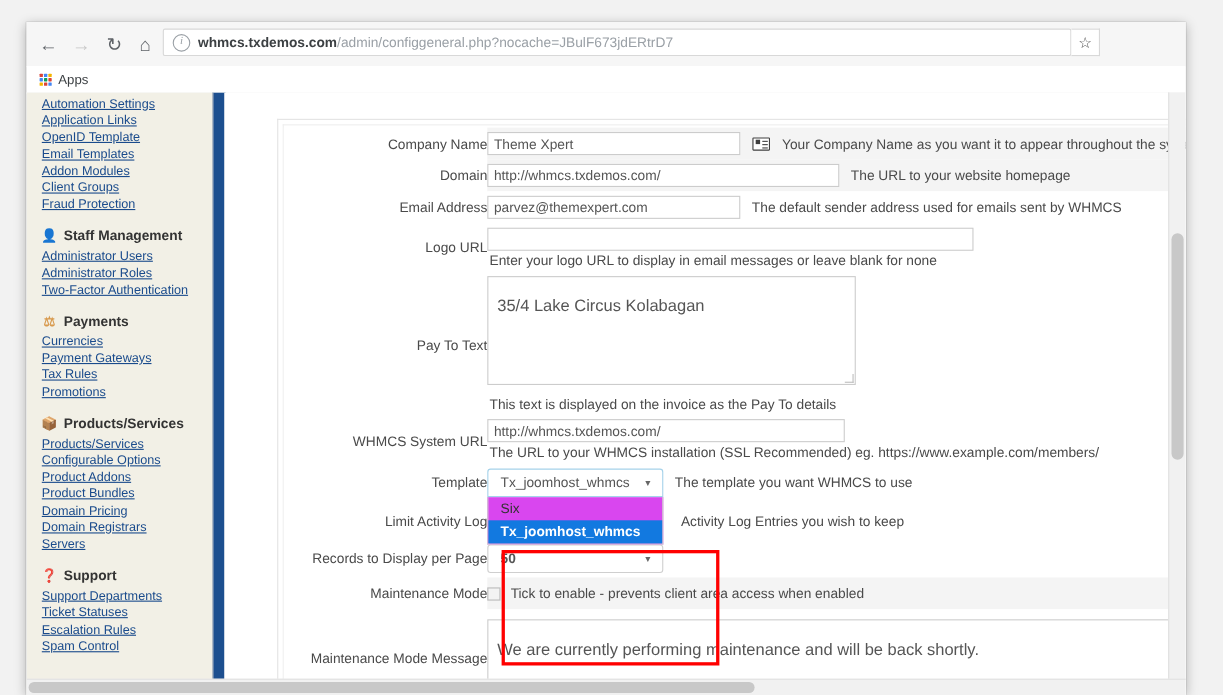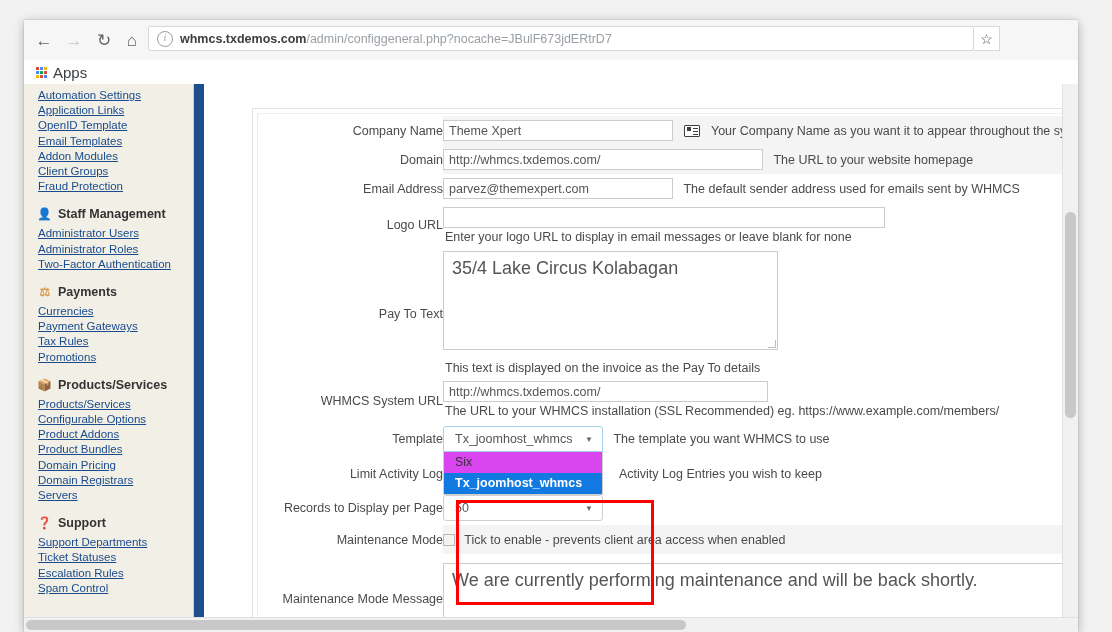--- a/index.html
+++ b/index.html
@@ -140,21 +140,21 @@
   }
   #apps-grid i:nth-child(1){background:#db4437;}
   #apps-grid i:nth-child(2){background:#4285f4;}
   #apps-grid i:nth-child(3){background:#f4b400;}
   #apps-grid i:nth-child(4){background:#4285f4;}
   #apps-grid i:nth-child(5){background:#0f9d58;}
   #apps-grid i:nth-child(6){background:#db4437;}
   #apps-grid i:nth-child(7){background:#f4b400;}
   #apps-grid i:nth-child(8){background:#db4437;}
   #apps-grid i:nth-child(9){background:#4285f4;}
-  #apps-label { font-size: 15px; color: #3c4043; }
+  #apps-label { font-size: 12px; color: #3c4043; }
 
   
   #viewport {
     position: absolute;
     left: 0; top: 64px;
     width: 100%;
     height: 548px;
     background: #ffffff;
     overflow: hidden;
   }
@@ -329,26 +329,26 @@
     content: "";
     position: absolute;
     left: 7.5px; top: 2px;
     width: 5px; height: 1px;
     background: #3f3f3f;
     box-shadow: 0 3px 0 #3f3f3f, 0 6px 0 #3f3f3f;
   }
 
   textarea.ta {
     font-family: "Liberation Sans", sans-serif;
-    font-size: 18px;
+    font-size: 15px;
     color: #555555;
     border: 1px solid #cccccc;
     background: #ffffff;
     box-sizing: border-box;
-    padding: 6px 8px;
+    padding: 18px 8px;
     resize: none;
     display: block;
     outline: none;
   }
   #payto-textarea { width: 335px; height: 99px; }
   #maint-textarea { width: 620px; height: 75px; }
   .ta-resizer {
     position: absolute;
     right: 2px; bottom: 2px;
     width: 7px; height: 7px;
@@ -382,21 +382,21 @@
     transform: translateY(-50%);
     font-size: 8px;
     color: #666666;
   }
   #template-select {
     width: 160px;
     border-color: #a5d2ea;
     border-bottom-left-radius: 0;
     border-bottom-right-radius: 0;
   }
-  #records-select { width: 160px; }
+  #records-select { width: 160px; font-weight: bold; }
 
   #template-options {
     position: absolute;
     left: 0; top: 26px;
     width: 160px;
     background: #d946ef;
     border: 1px solid #cfcfcf;
     border-top: none;
     box-sizing: border-box;
     z-index: 40;

